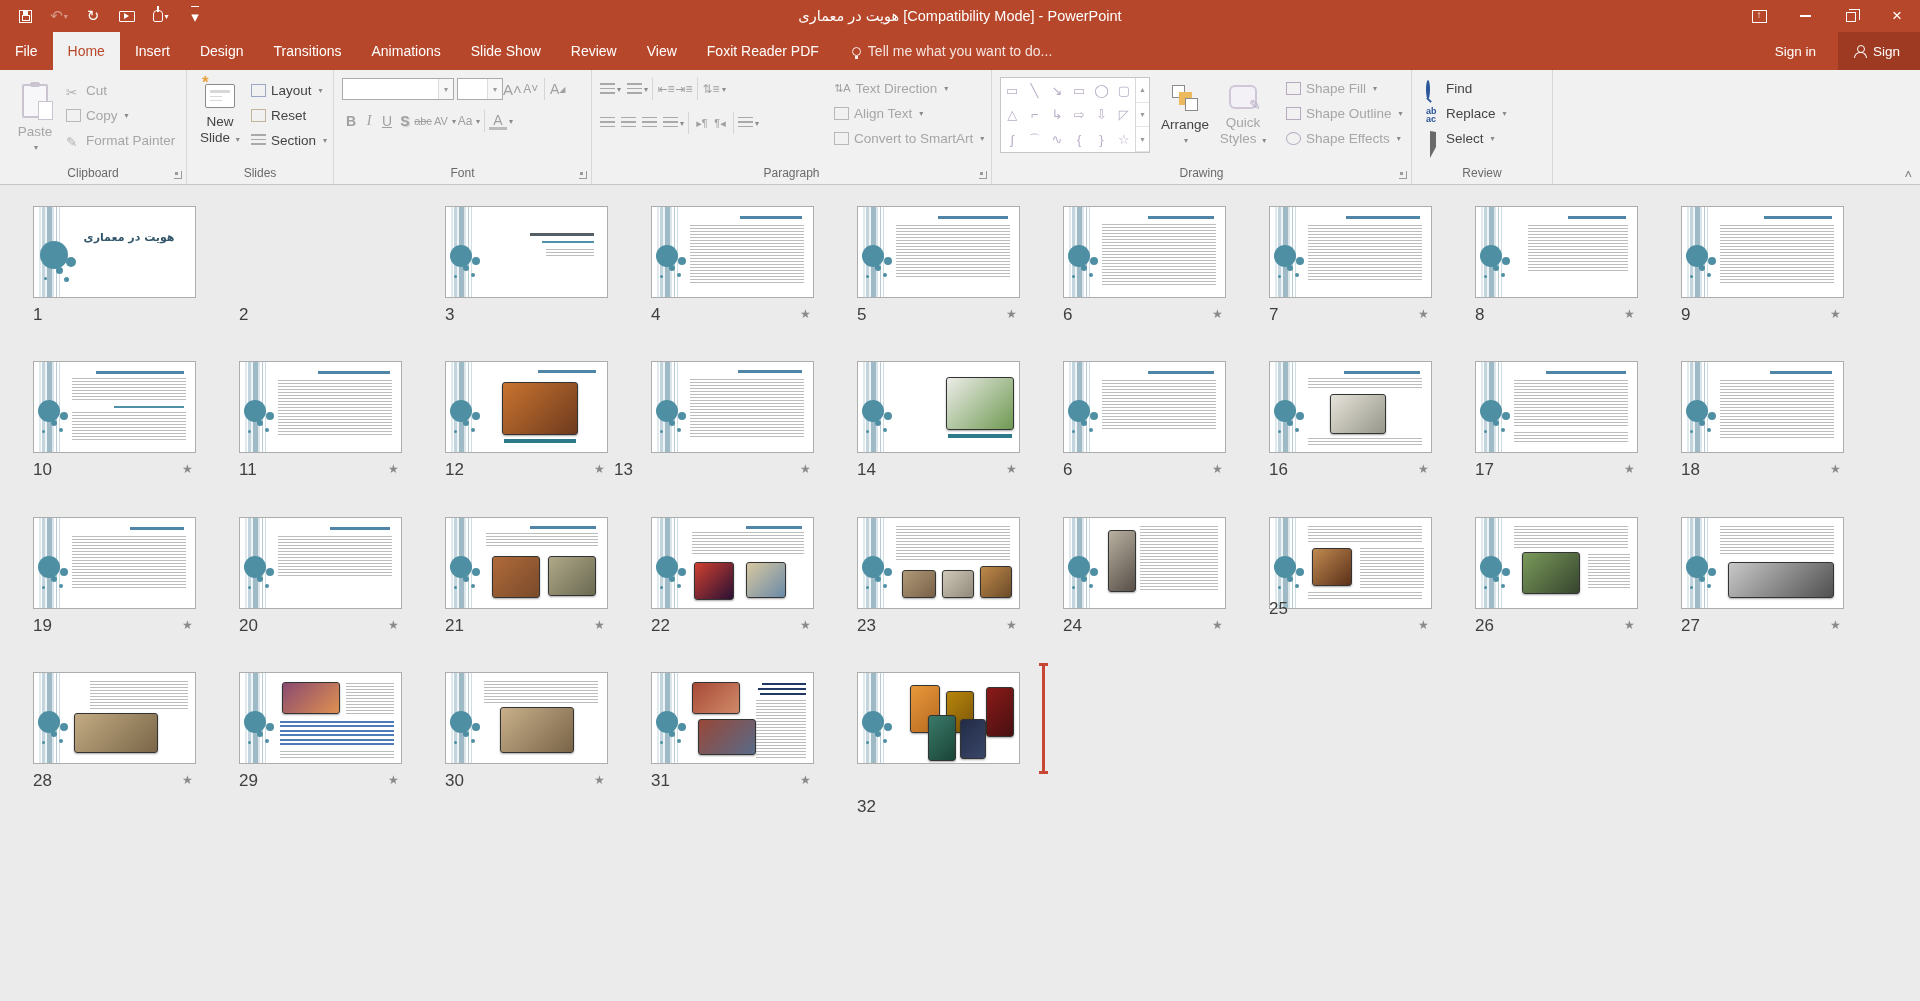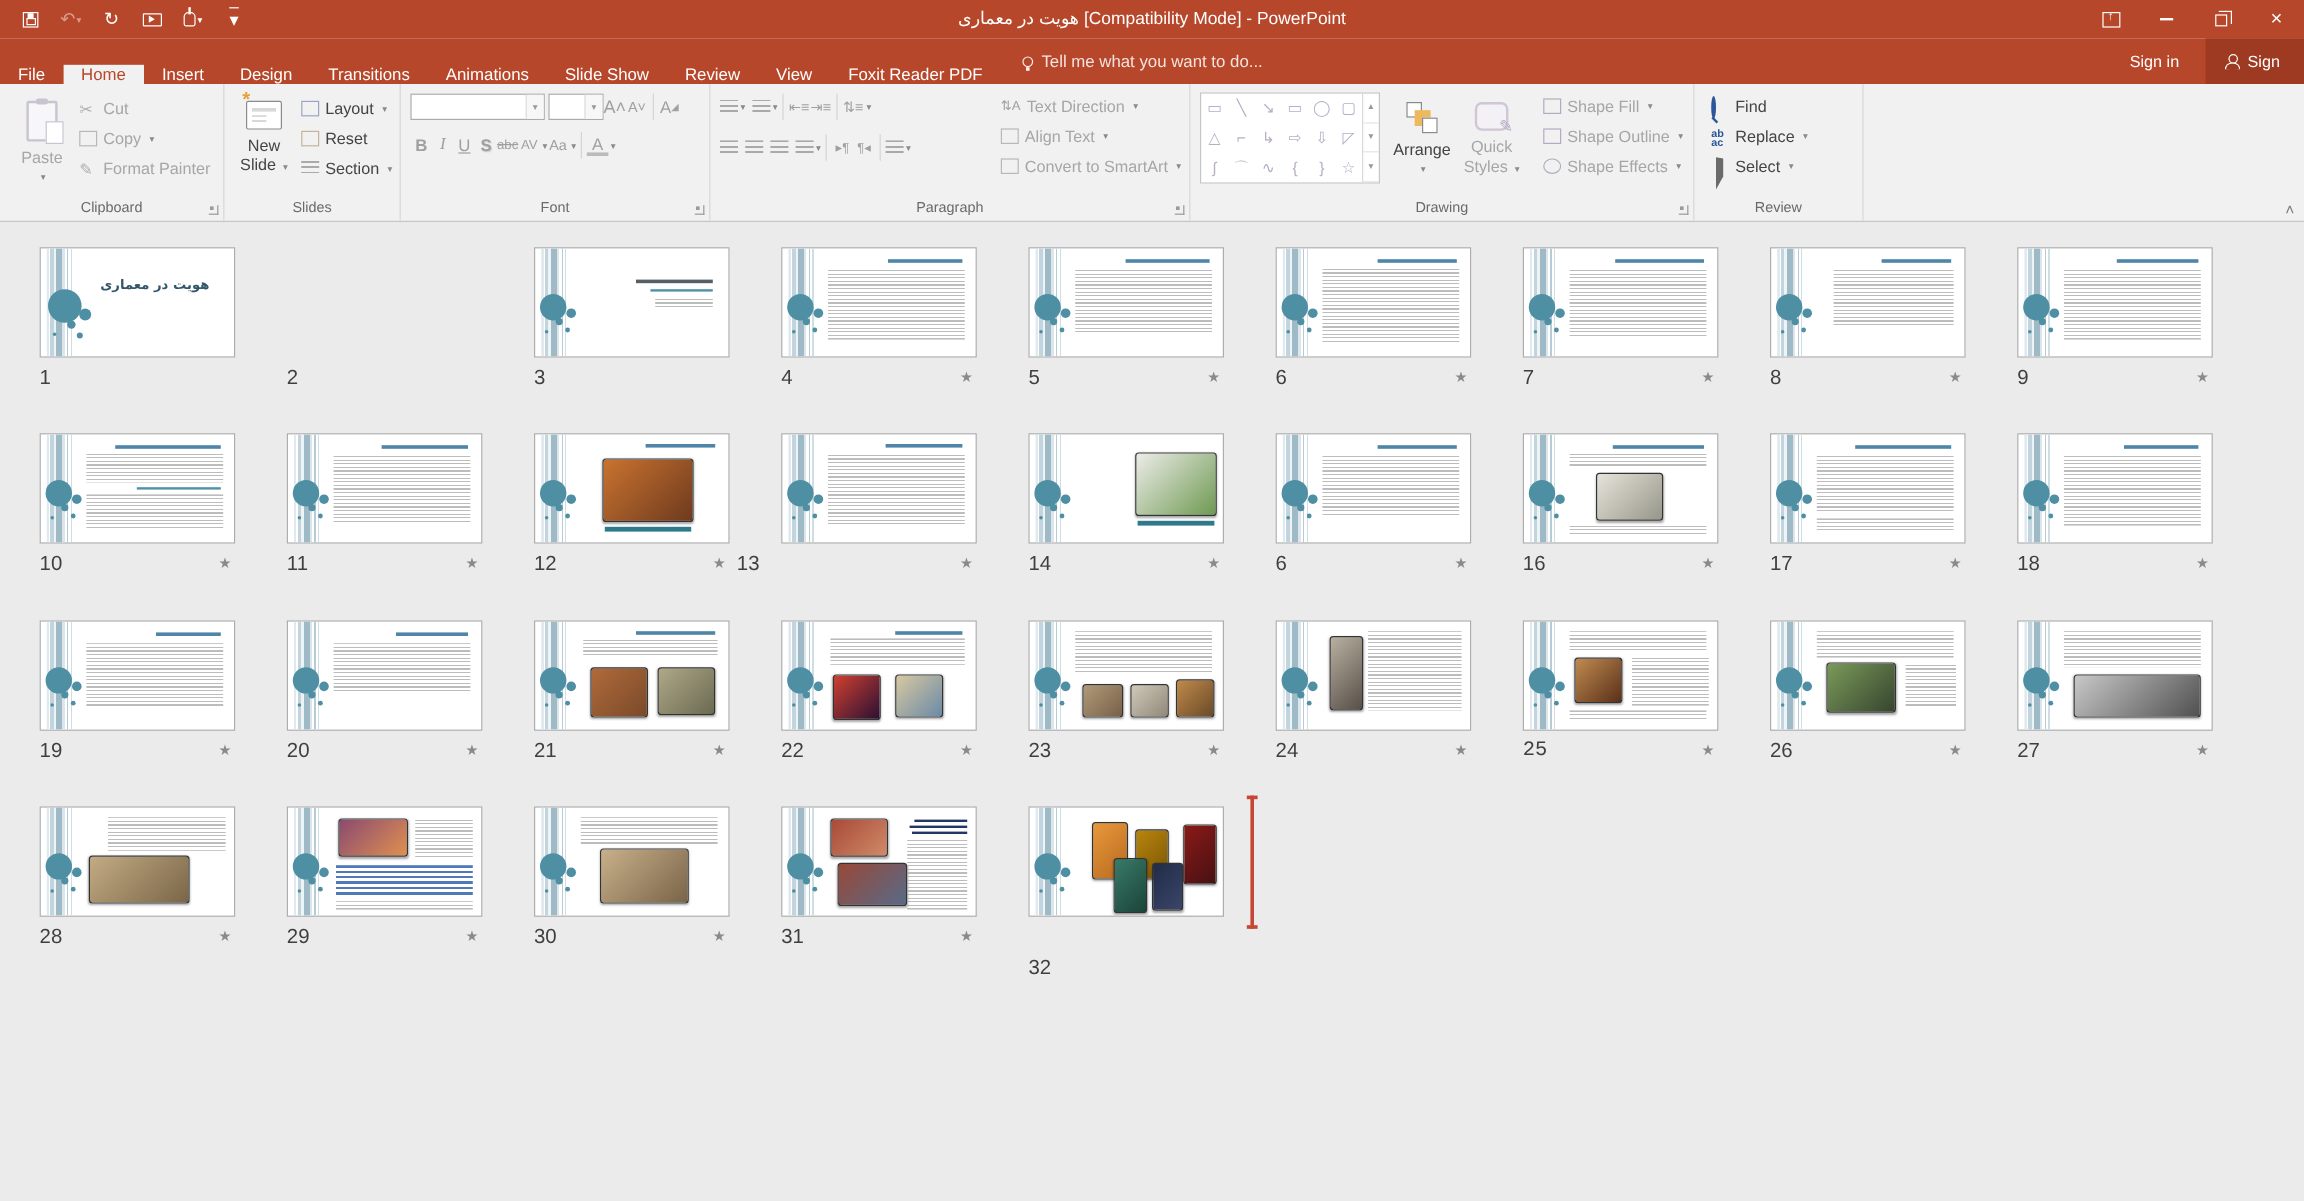--- a/index.html
+++ b/index.html
@@ -139,21 +139,21 @@
         <span class="ico-min"></span>
       </div>
     <div class="wbtn">
         <span class="ico-restore"></span>
       </div>
     <div class="wbtn" style="font-size:17px;">×</div>
   </div>
 </div>
 
 <div class="tabrow">
-  <div id="tabs" style="display:flex;align-items:flex-end;">
+  <div id="tabs" style="display:flex;">
       <div class="tab">File</div>
       <div class="tab active">Home</div>
       <div class="tab">Insert</div>
       <div class="tab">Design</div>
       <div class="tab">Transitions</div>
       <div class="tab">Animations</div>
       <div class="tab">Slide Show</div>
       <div class="tab">Review</div>
       <div class="tab">View</div>
       <div class="tab">Foxit Reader PDF</div>
@@ -690,21 +690,21 @@
       <div style="position: absolute; left: 4px; top: 38px; width: 22px; height: 22px; border-radius: 50%; background: rgb(78, 143, 163);"></div>
       <div style="position: absolute; left: 26px; top: 50px; width: 8px; height: 8px; border-radius: 50%; background: rgb(78, 143, 163);"></div>
       <div style="position: absolute; left: 17px; top: 58px; width: 6px; height: 6px; border-radius: 50%; background: rgb(78, 143, 163);"></div>
       <div style="position: absolute; left: 25px; top: 66px; width: 4px; height: 4px; border-radius: 50%; background: rgb(78, 143, 163);"></div>
       <div style="position: absolute; left: 8px; top: 68px; width: 3px; height: 3px; border-radius: 50%; background: rgb(78, 143, 163);"></div>
       <div style="position: absolute; left: 38px; top: 8px; width: 114px; height: 18px; background: repeating-linear-gradient(rgb(166, 166, 166) 0px, rgb(166, 166, 166) 1px, transparent 1px, transparent 3px); opacity: 0.75;"></div>
       <div style="position: absolute; left: 42px; top: 30px; width: 40px; height: 38px; background: linear-gradient(135deg, rgb(192, 138, 80), rgb(90, 48, 24)); border: 1px solid rgb(51, 51, 51); border-radius: 3px; box-shadow: rgba(0, 0, 0, 0.35) 0px 1px 2px;"></div>
       <div style="position: absolute; left: 90px; top: 30px; width: 64px; height: 40px; background: repeating-linear-gradient(rgb(166, 166, 166) 0px, rgb(166, 166, 166) 1px, transparent 1px, transparent 3px); opacity: 0.75;"></div>
       <div style="position: absolute; left: 38px; top: 74px; width: 114px; height: 8px; background: repeating-linear-gradient(rgb(166, 166, 166) 0px, rgb(166, 166, 166) 1px, transparent 1px, transparent 3px); opacity: 0.75;"></div>
     </div>
-    <div class="snum" style="left: 1269px; top: 431px; font-family: Liberation Mono, monospace;">25</div>
+    <div class="snum" style="left: 1269px; top: 414px;">25</div>
     <div class="sstar" style="left: 1418px; top: 433px;">★</div>
     <div class="thumb" style="left: 1475px; top: 332px;">
       <div style="position: absolute; left: 5px; top: 0px; bottom: 0px; width: 28px; background: linear-gradient(90deg, rgb(223, 233, 238) 0px, rgb(223, 233, 238) 2px, transparent 2px, transparent 3px, rgb(194, 212, 221) 3px, rgb(194, 212, 221) 6px, rgb(238, 243, 246) 6px, rgb(238, 243, 246) 8px, rgb(159, 186, 199) 8px, rgb(159, 186, 199) 13px, rgb(219, 229, 234) 13px, rgb(219, 229, 234) 15px, transparent 15px, transparent 17px, rgb(183, 203, 214) 17px, rgb(183, 203, 214) 18px, transparent 18px, transparent 20px, rgb(207, 221, 228) 20px, rgb(207, 221, 228) 21px, transparent 21px, transparent 28px);"></div>
       <div style="position: absolute; left: 4px; top: 38px; width: 22px; height: 22px; border-radius: 50%; background: rgb(78, 143, 163);"></div>
       <div style="position: absolute; left: 26px; top: 50px; width: 8px; height: 8px; border-radius: 50%; background: rgb(78, 143, 163);"></div>
       <div style="position: absolute; left: 17px; top: 58px; width: 6px; height: 6px; border-radius: 50%; background: rgb(78, 143, 163);"></div>
       <div style="position: absolute; left: 25px; top: 66px; width: 4px; height: 4px; border-radius: 50%; background: rgb(78, 143, 163);"></div>
       <div style="position: absolute; left: 8px; top: 68px; width: 3px; height: 3px; border-radius: 50%; background: rgb(78, 143, 163);"></div>
       <div style="position: absolute; left: 38px; top: 8px; width: 114px; height: 22px; background: repeating-linear-gradient(rgb(166, 166, 166) 0px, rgb(166, 166, 166) 1px, transparent 1px, transparent 3px); opacity: 0.75;"></div>
       <div style="position: absolute; left: 46px; top: 34px; width: 58px; height: 42px; background: linear-gradient(135deg, rgb(122, 154, 90), rgb(54, 69, 46)); border: 1px solid rgb(51, 51, 51); border-radius: 3px; box-shadow: rgba(0, 0, 0, 0.35) 0px 1px 2px;"></div>

